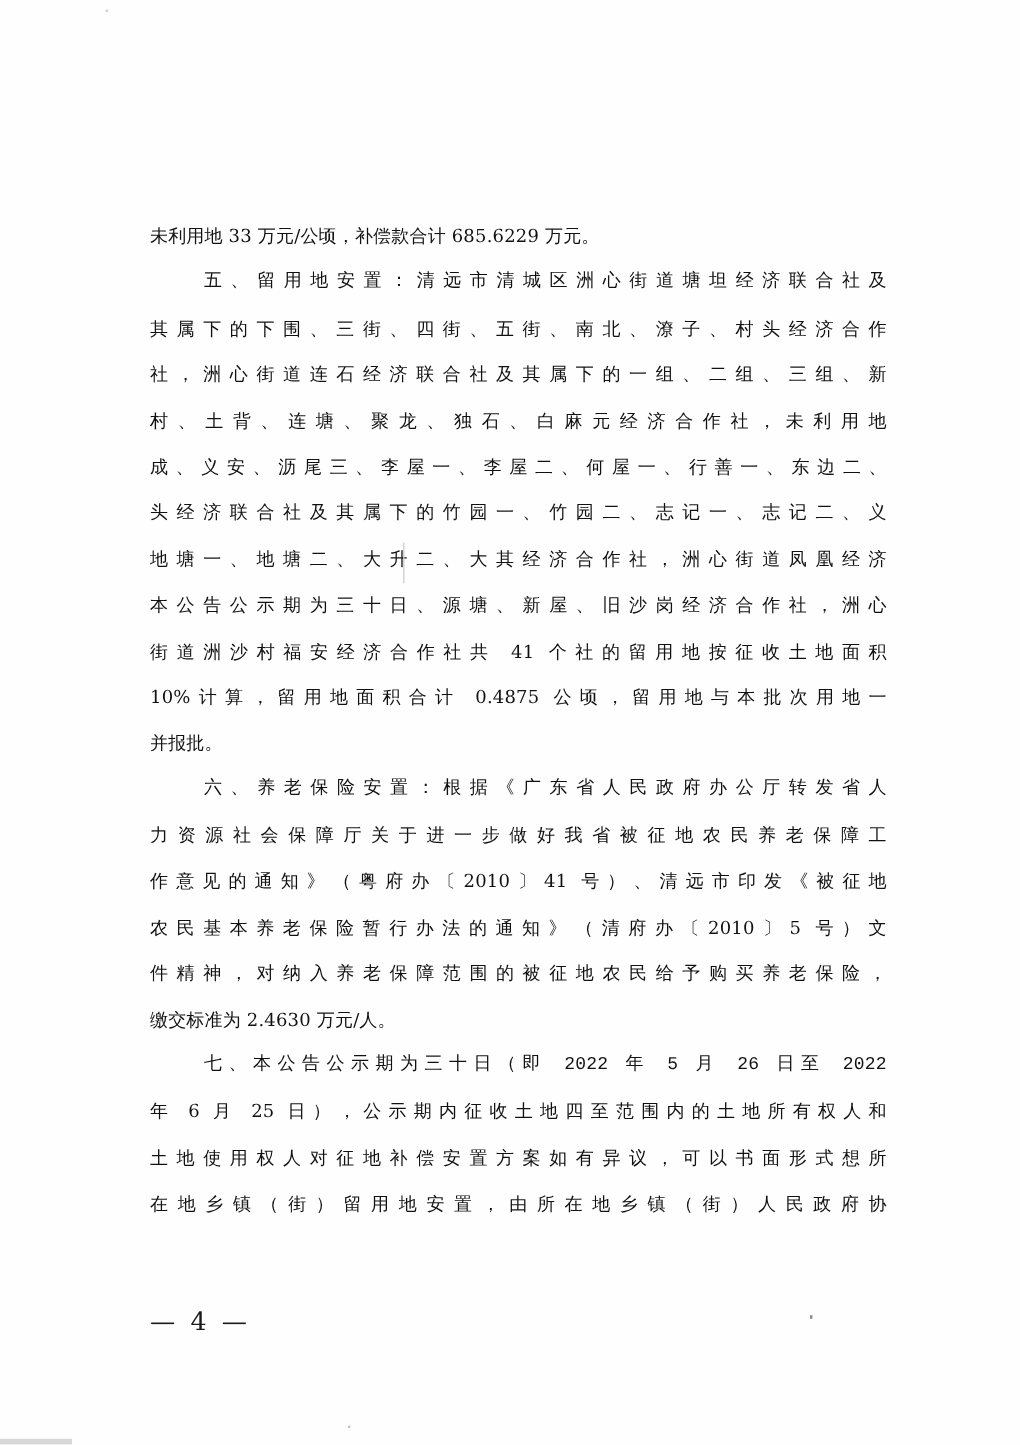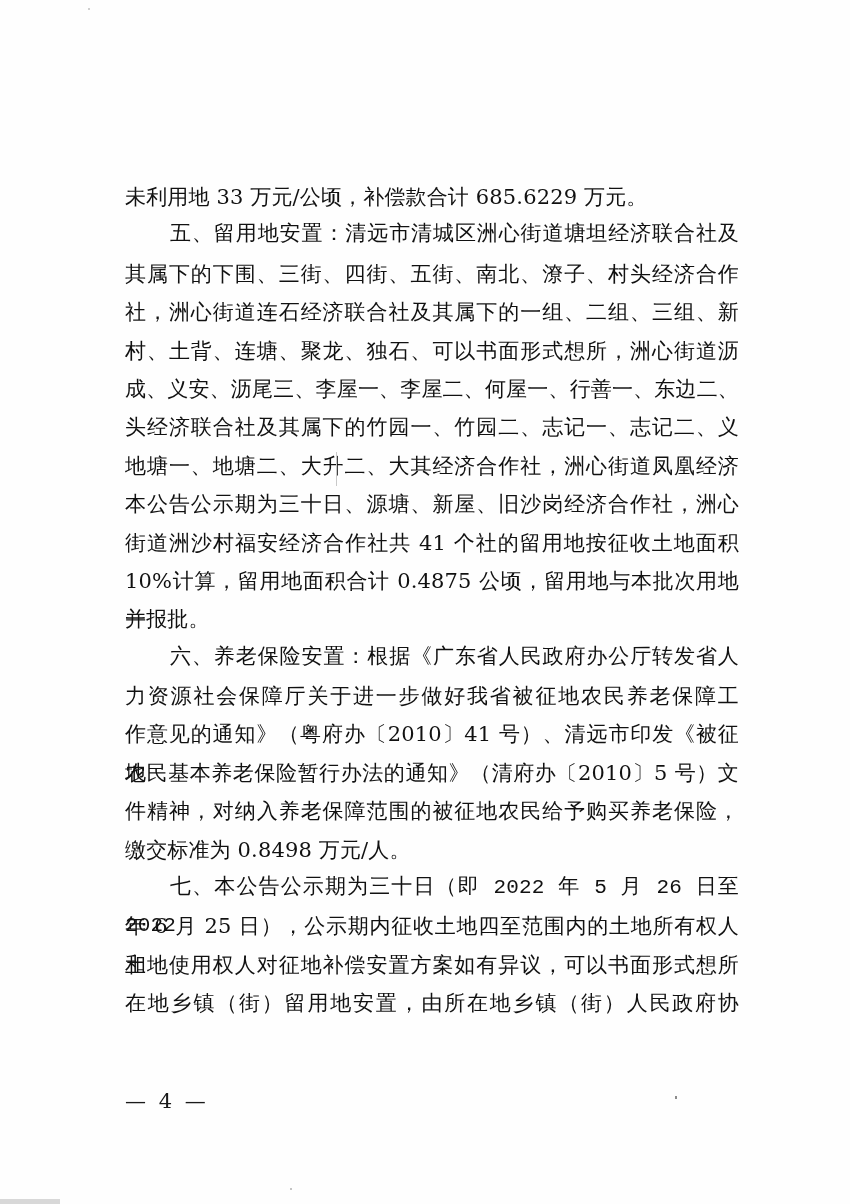--- a/index.html
+++ b/index.html
@@ -32,21 +32,21 @@
     position: absolute;
     left: 125px;
     top: 178px;
     width: 614px;
   }
 
   .line {
     display: block;
     height: 38.4px;
     line-height: 38.4px;
-    font-size: 21px;
+    font-size: 15px;
     color: #111111;
     white-space: pre;
     letter-spacing: 0.15px;
     font-family: "DejaVu Serif", "Liberation Serif", serif;
     font-weight: 500;
     -webkit-font-smoothing: none;
   }
 
   
   .line.indent {
@@ -124,35 +124,35 @@
 
   <div class="scan-tint"></div>
 
   <div class="text-body">
 
     <div class="line">未利用地 33 万元/公顷，补偿款合计 685.6229 万元。</div>
 
     <div class="line justify indent">五、留用地安置：清远市清城区洲心街道塘坦经济联合社及</div>
     <div class="line justify">其属下的下围、三街、四街、五街、南北、潦子、村头经济合作</div>
     <div class="line justify">社，洲心街道连石经济联合社及其属下的一组、二组、三组、新</div>
-    <div class="line justify">村、土背、连塘、聚龙、独石、可以书面形式想所，洲心街道沥</div>
+    <div class="line justify">村、土背、连塘、聚龙、独石、白麻元经济合作社，未利用地</div>
     <div class="line justify">成、义安、沥尾三、李屋一、李屋二、何屋一、行善一、东边二、</div>
     <div class="line justify">头经济联合社及其属下的竹园一、竹园二、志记一、志记二、义</div>
     <div class="line justify">地塘一、地塘二、大升二、大其经济合作社，洲心街道凤凰经济</div>
     <div class="line justify">本公告公示期为三十日、源塘、新屋、旧沙岗经济合作社，洲心</div>
     <div class="line justify">街道洲沙村福安经济合作社共 41 个社的留用地按征收土地面积</div>
     <div class="line justify">10%计算，留用地面积合计 0.4875 公顷，留用地与本批次用地一</div>
     <div class="line">并报批。</div>
 
     <div class="line justify indent">六、养老保险安置：根据《广东省人民政府办公厅转发省人</div>
     <div class="line justify">力资源社会保障厅关于进一步做好我省被征地农民养老保障工</div>
     <div class="line justify">作意见的通知》（粤府办〔2010〕41 号）、清远市印发《被征地</div>
     <div class="line justify">农民基本养老保险暂行办法的通知》（清府办〔2010〕5 号）文</div>
     <div class="line justify">件精神，对纳入养老保障范围的被征地农民给予购买养老保险，</div>
-    <div class="line">缴交标准为 0.8498 万元/人。</div>
+    <div class="line">缴交标准为 2.4630 万元/人。</div>
 
     <div class="line justify indent">七、本公告公示期为三十日（即 2022 年 5 月 26 日至 2022</div>
     <div class="line justify">年 6 月 25 日），公示期内征收土地四至范围内的土地所有权人和</div>
     <div class="line justify">土地使用权人对征地补偿安置方案如有异议，可以书面形式想所</div>
     <div class="line justify">在地乡镇（街）留用地安置，由所在地乡镇（街）人民政府协</div>
 
   </div>
 
   <div class="page-number">— 4 —</div>
 

